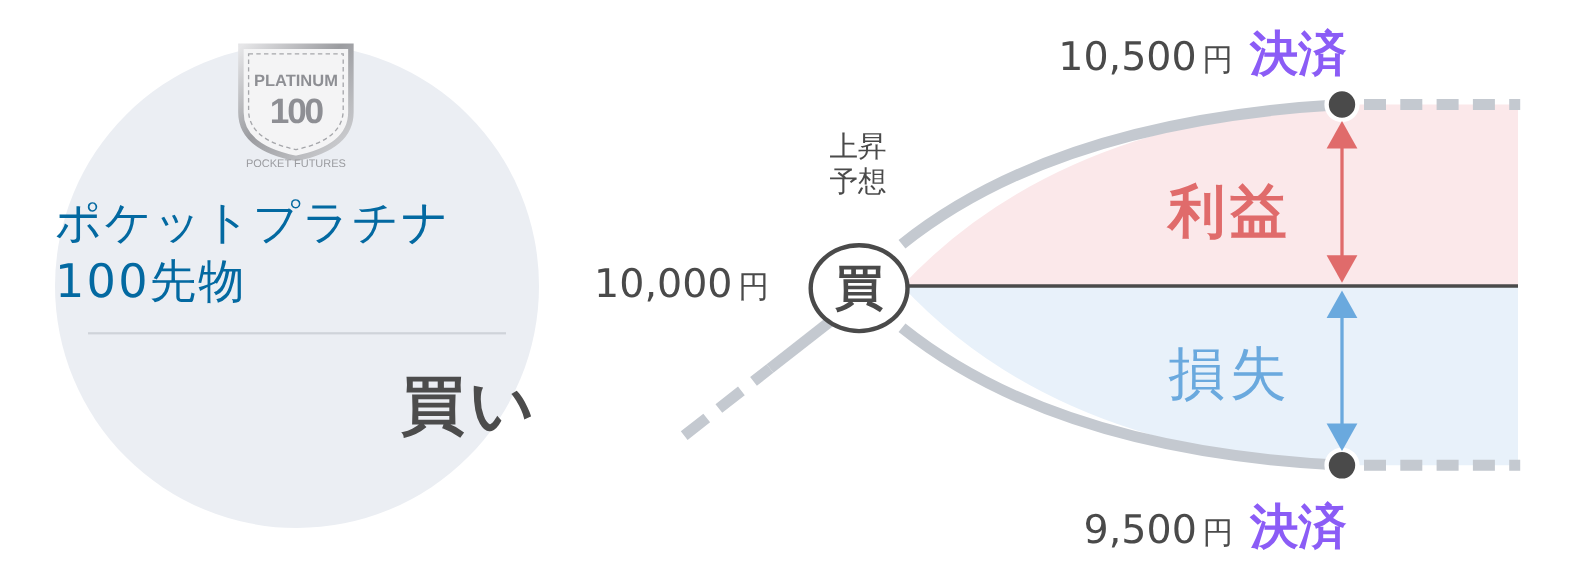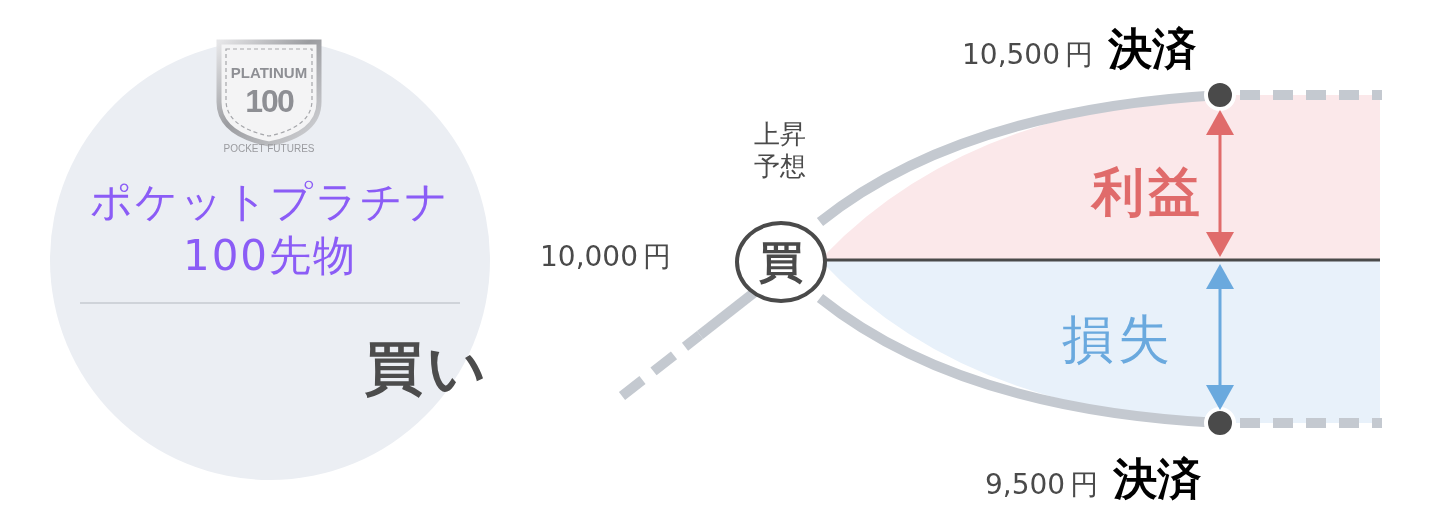--- a/index.html
+++ b/index.html
@@ -1,30 +1,30 @@
 <!DOCTYPE html>
 <html><head>
 <meta charset="utf-8">
 <style>
   html, body { margin:0; padding:0; background:#ffffff; }
   body { width:1440px; height:520px; position:relative; overflow:hidden;
          font-family:"DejaVu Sans", "Liberation Sans", sans-serif; color:#4a4a4a; }
   .abs { position:absolute; }
   .circle { left:50px; top:40px; width:440px; height:440px; border-radius:50%; background:#ebeef3; }
   .badge { left:213px; top:38px; width:112px; height:118px; }
-  .prod-title { left:50px; top:175px; width:440px; text-align:center; font-size:42px; line-height:54px; color:#8b5cf6; letter-spacing:2px; }
+  .prod-title { left:50px; top:175px; width:440px; text-align:left; font-size:42px; line-height:54px; color:#0369a1; letter-spacing:2px; }
   .divider { left:80px; top:302px; width:380px; height:2px; background:#cfd3d9; }
   .side { left:50px; top:330px; width:440px; text-align:right; font-size:58px; font-weight:bold; color:#4c4c4c; letter-spacing:4px; }
   svg.diagram { left:0; top:0; }
-  .price { font-size:28px; color:#4a4a4a; white-space:nowrap; }
+  .price { font-size:36px; color:#4a4a4a; white-space:nowrap; }
   .yen { font-size:28px; }
-  .settle { font-size:44px; font-weight:bold; color:#000000; }
+  .settle { font-size:44px; font-weight:bold; color:#8b5cf6; }
   .predict { left:732px; top:118px; width:96px; text-align:center; font-size:26px; line-height:32px; color:#4a4a4a; }
   .buy-circle { left:735px; top:221px; width:88px; height:80px; border:4px solid #4a4a4a; border-radius:50%; background:#fff; box-sizing:border-box; width:92px; height:82px; text-align:center; font-size:44px; font-weight:bold; line-height:74px; color:#4a4a4a; }
-  .profit { left:1062px; top:158px; font-size:52px; font-weight:bold; color:#e06b6b; letter-spacing:4px;margin-left:30px; }
+  .profit { left:1062px; top:158px; font-size:52px; font-weight:bold; color:#e06b6b; letter-spacing:4px; }
   .loss { left:1062px; top:305px; font-size:52px; font-weight:normal; color:#6aa9de; letter-spacing:4px; }
 </style>
 </head>
 <body>
 
 <div class="abs circle"></div>
 
 <svg class="abs badge" viewBox="0 0 112 118">
   <defs>
     <linearGradient id="silver" x1="0" y1="0" x2="1" y2="1">

